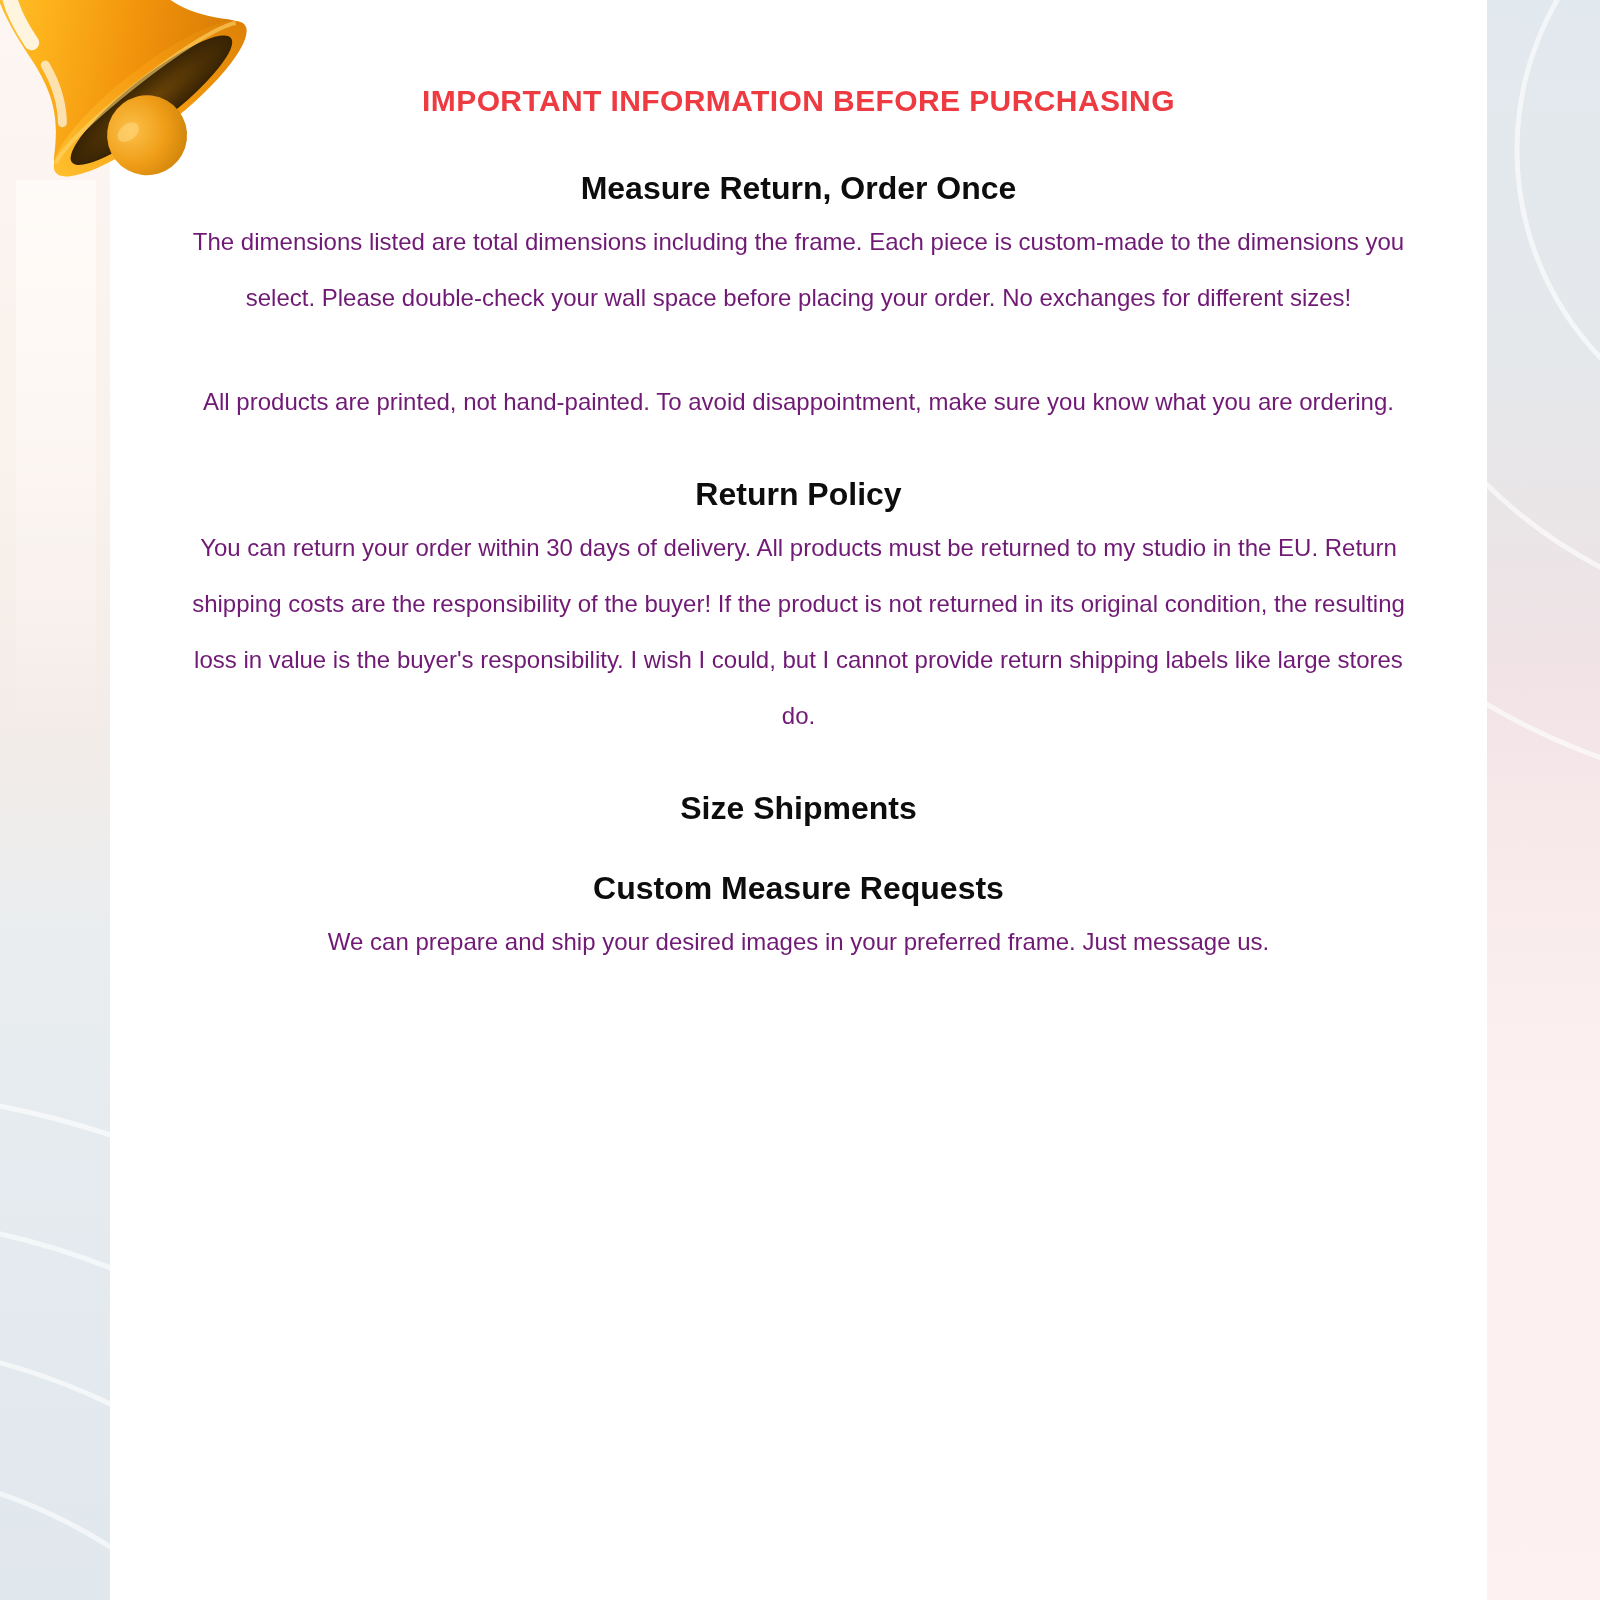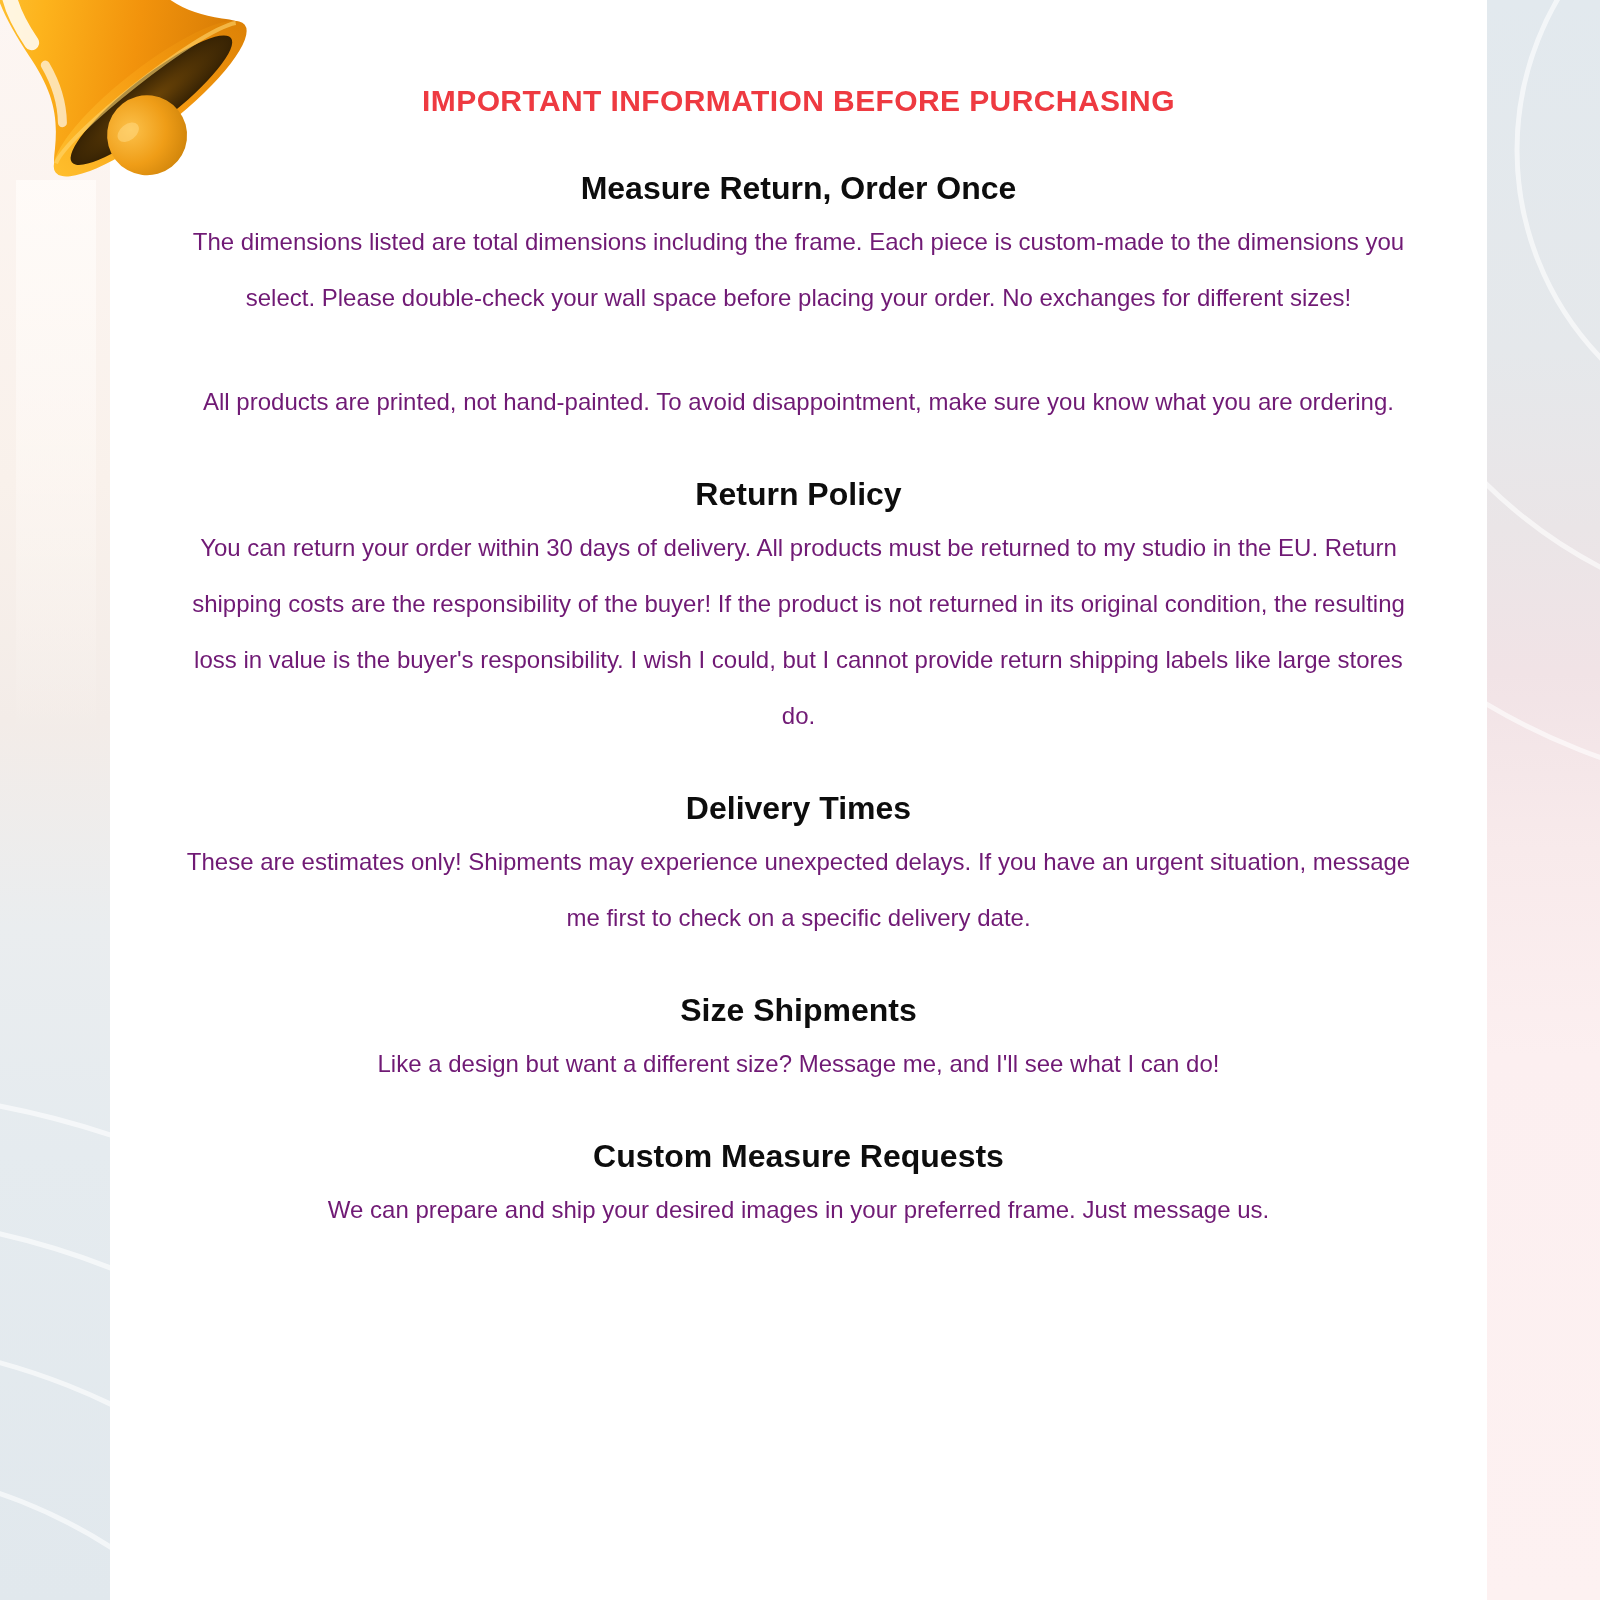--- a/index.html
+++ b/index.html
@@ -146,27 +146,22 @@
 
   <section class="info-section">
     <p class="sec-p">All products are printed, not hand-painted. To avoid disappointment, make sure you know what you are ordering.</p>
   </section>
 
   <section class="info-section">
     <h2 class="sec-h">Return Policy</h2>
     <p class="sec-p">You can return your order within 30 days of delivery. All products must be returned to my studio in the EU. Return shipping costs are the responsibility of the buyer! If the product is not returned in its original condition, the resulting loss in value is the buyer's responsibility. I wish I could, but I cannot provide return shipping labels like large stores do.</p>
   </section>
 
-  <section class="info-section">
-    <h2 class="sec-h">Delivery Times</h2>
-    <p class="sec-p">These are estimates only! Shipments may experience unexpected delays. If you have an urgent situation, message me first to check on a specific delivery date.</p>
-  </section>
 
   <section class="info-section">
     <h2 class="sec-h">Size Shipments</h2>
-    <p class="sec-p">Like a design but want a different size? Message me, and I'll see what I can do!</p>
   </section>
 
   <section class="info-section">
     <h2 class="sec-h">Custom Measure Requests</h2>
     <p class="sec-p">We can prepare and ship your desired images in your preferred frame. Just message us.</p>
   </section>
 </div>
 
 </body></html>

